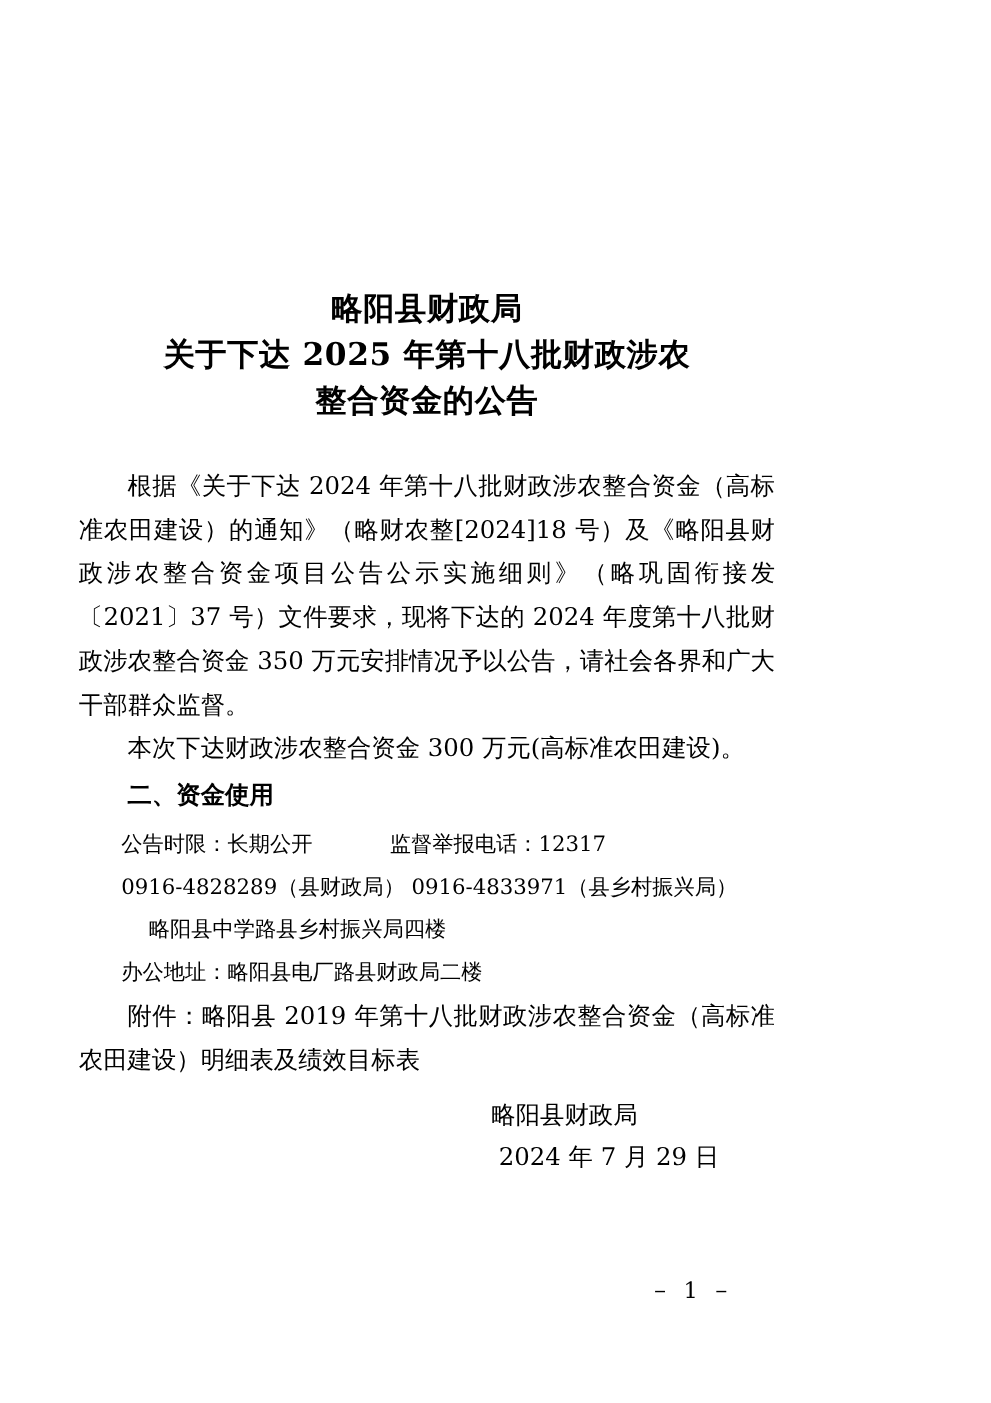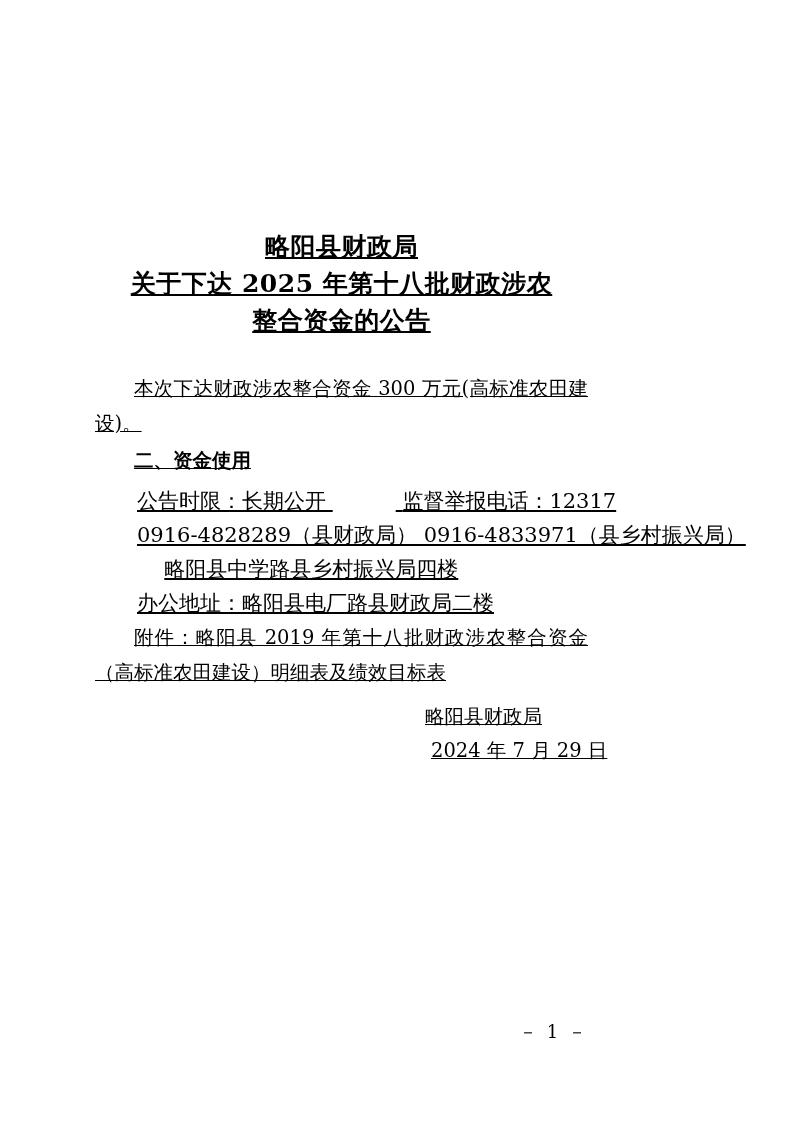--- a/index.html
+++ b/index.html
@@ -13,22 +13,21 @@
     font-family: "DejaVu Serif", "Liberation Serif", serif;
     color: #000000;
     position: relative;
     overflow: hidden;
   }
   .page {
     position: relative;
     width: 683px;
     height: 1122px;
     box-sizing: border-box;
-    padding: 0 95px;
-    text-decoration: underline;
+    padding: 0 63px;
   }
   .title-block {
     padding-top: 228px;
     text-align: center;
     font-weight: bold;
     font-size: 25px;
     line-height: 37px;
     letter-spacing: 0.5px;
   }
   .title-line {
@@ -48,21 +47,21 @@
   .indent2 {
     text-indent: 2em;
   }
   .section-head {
     font-weight: bold;
     text-indent: 2em;
     margin-top: 2px;
   }
   .contact-block {
     margin-top: 6px;
-    font-size: 21px;
+    font-size: 17px;
     line-height: 34px;
   }
   .contact-line {
     white-space: nowrap;
   }
   .cl-indent {
     text-indent: 2em;
   }
   .cl-indent-3 {
     text-indent: 3.3em;
@@ -97,20 +96,21 @@
 <div class="page">
 
   <div class="title-block">
     <span class="title-line">略阳县财政局</span>
     <span class="title-line">关于下达 2025 年第十八批财政涉农</span>
     <span class="title-line">整合资金的公告</span>
   </div>
 
   <div class="body-block">
 
+    <p class="indent2">根据《关于下达 2024 年第十八批财政涉农整合资金（高标准农田建设）的通知》（略财农整[2024]18 号）及《略阳县财政涉农整合资金项目公告公示实施细则》（略巩固衔接发〔2021〕37 号）文件要求，现将下达的 2024 年度第十八批财政涉农整合资金 350 万元安排情况予以公告，请社会各界和广大干部群众监督。</p>
 
     <p class="indent2">本次下达财政涉农整合资金 300 万元(高标准农田建设)。</p>
 
     <p class="section-head">二、资金使用</p>
 
     <div class="contact-block">
       <div class="contact-line cl-indent">
         <span>公告时限：长期公开</span>
         <span class="gap-inline"></span>
         <span>监督举报电话：12317</span>

